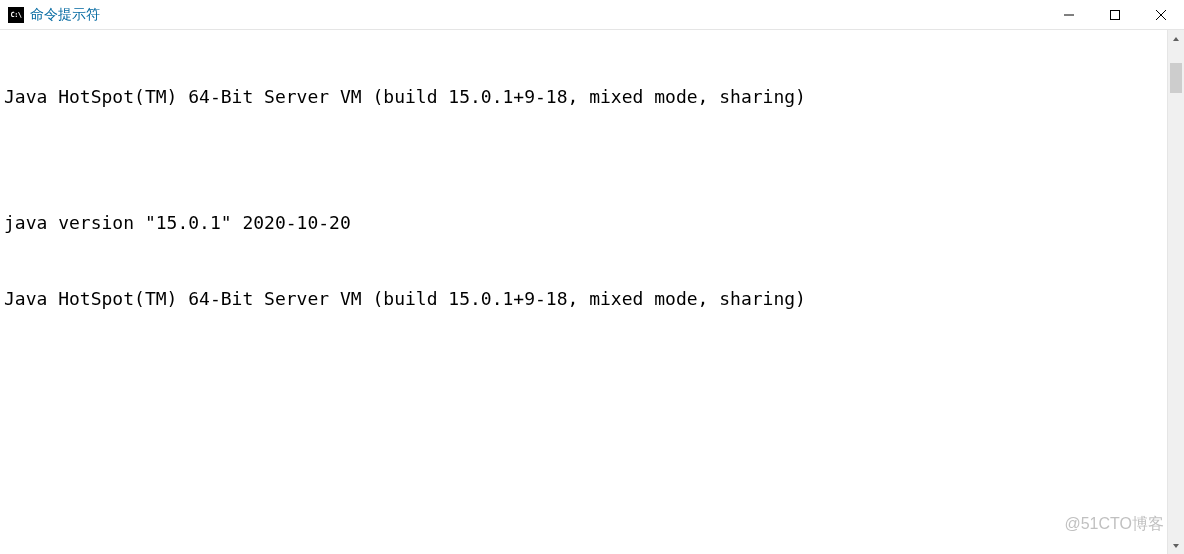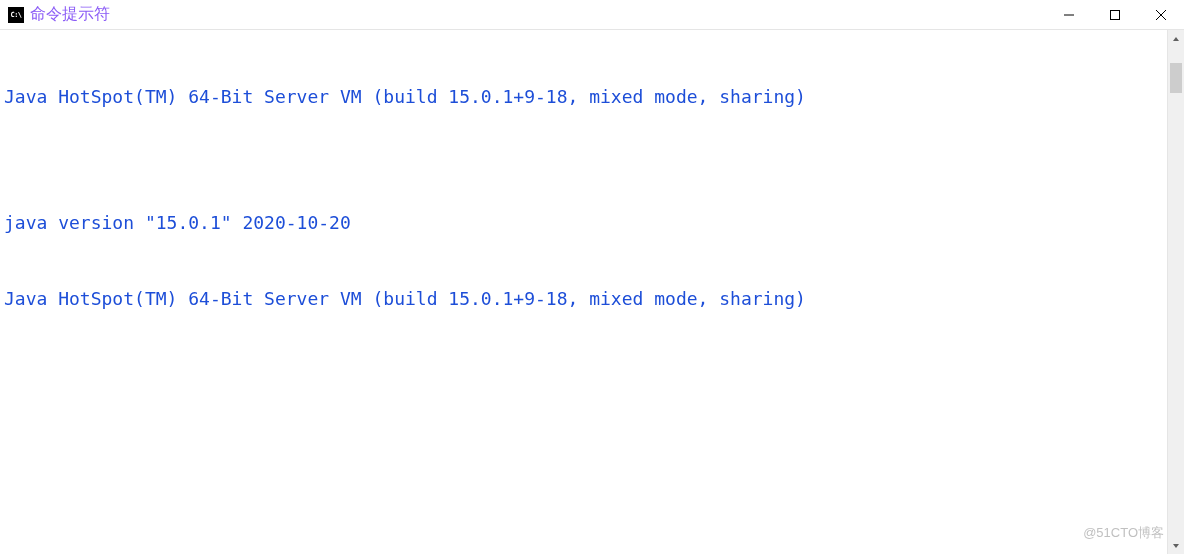--- a/index.html
+++ b/index.html
@@ -36,22 +36,22 @@
       display: flex;
       align-items: center;
       justify-content: center;
       font-size: 7px;
       color: #ffffff;
       font-family: monospace;
       font-weight: bold;
       letter-spacing: -0.5px;
     }
     .title-text {
-      font-size: 16px;
-      color: #8b5cf6;
+      font-size: 14px;
+      color: #0369a1;
     }
     .window-controls {
       display: flex;
       height: 100%;
     }
     .win-btn {
       width: 46px;
       height: 100%;
       display: flex;
       align-items: center;
@@ -64,21 +64,21 @@
       display: flex;
       height: calc(100% - 30px);
     }
     .terminal {
       flex: 1;
       background: #ffffff;
       padding: 4px 4px 0 4px;
       font-family: "NSimSun", "SimSun", "Consolas", monospace;
       font-size: 18px;
       line-height: 1.4;
-      color: #1d4ed8;
+      color: #000000;
       white-space: pre;
       overflow: hidden;
     }
     .terminal-line {
       white-space: pre;
     }
     .scrollbar {
       width: 17px;
       background: #f0f0f0;
       position: relative;
@@ -98,23 +98,23 @@
       position: absolute;
       top: 33px;
       left: 2px;
       right: 2px;
       height: 30px;
       background: #cdcdcd;
       cursor: pointer;
     }
     .watermark {
       position: absolute;
-      bottom: 12px;
+      bottom: 19px;
       right: 20px;
-      font-size: 13px;
+      font-size: 16px;
       color: rgba(150,150,150,0.6);
       font-family: sans-serif;
     }
   </style>
 </head>
 <body>
 
 <div class="titlebar">
   <div class="titlebar-left">
     <div class="app-icon">C:\</div>

